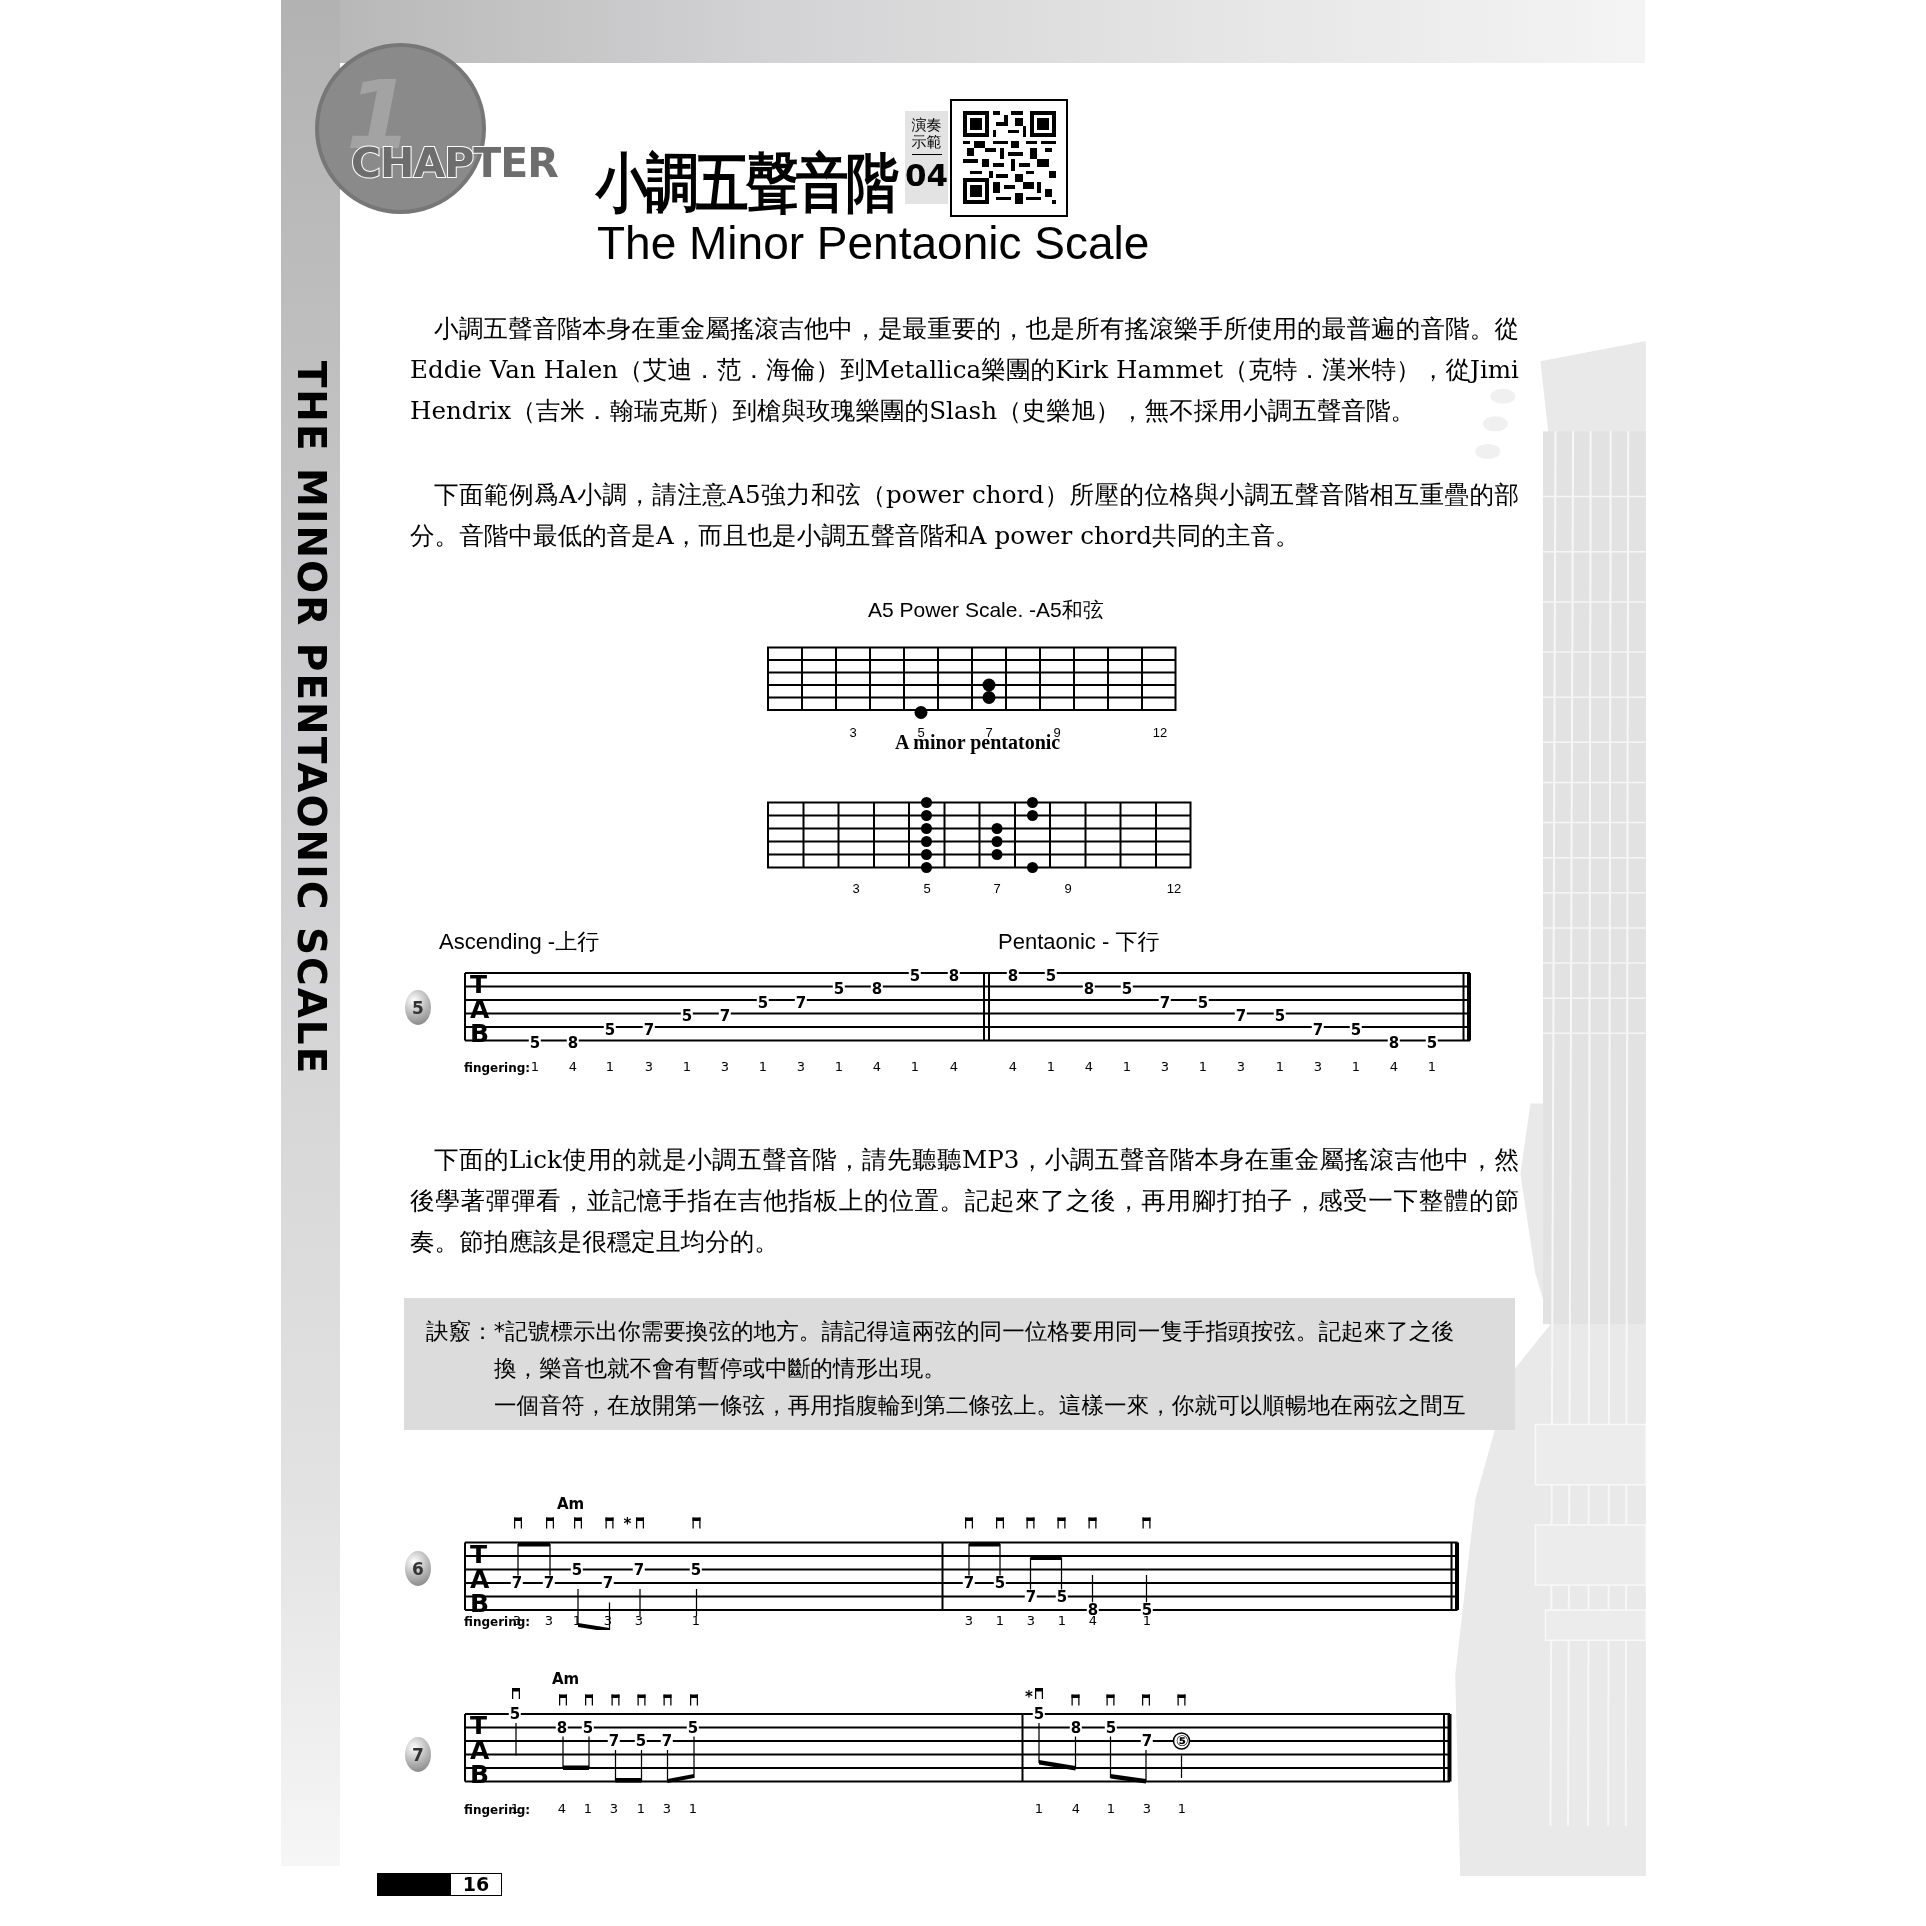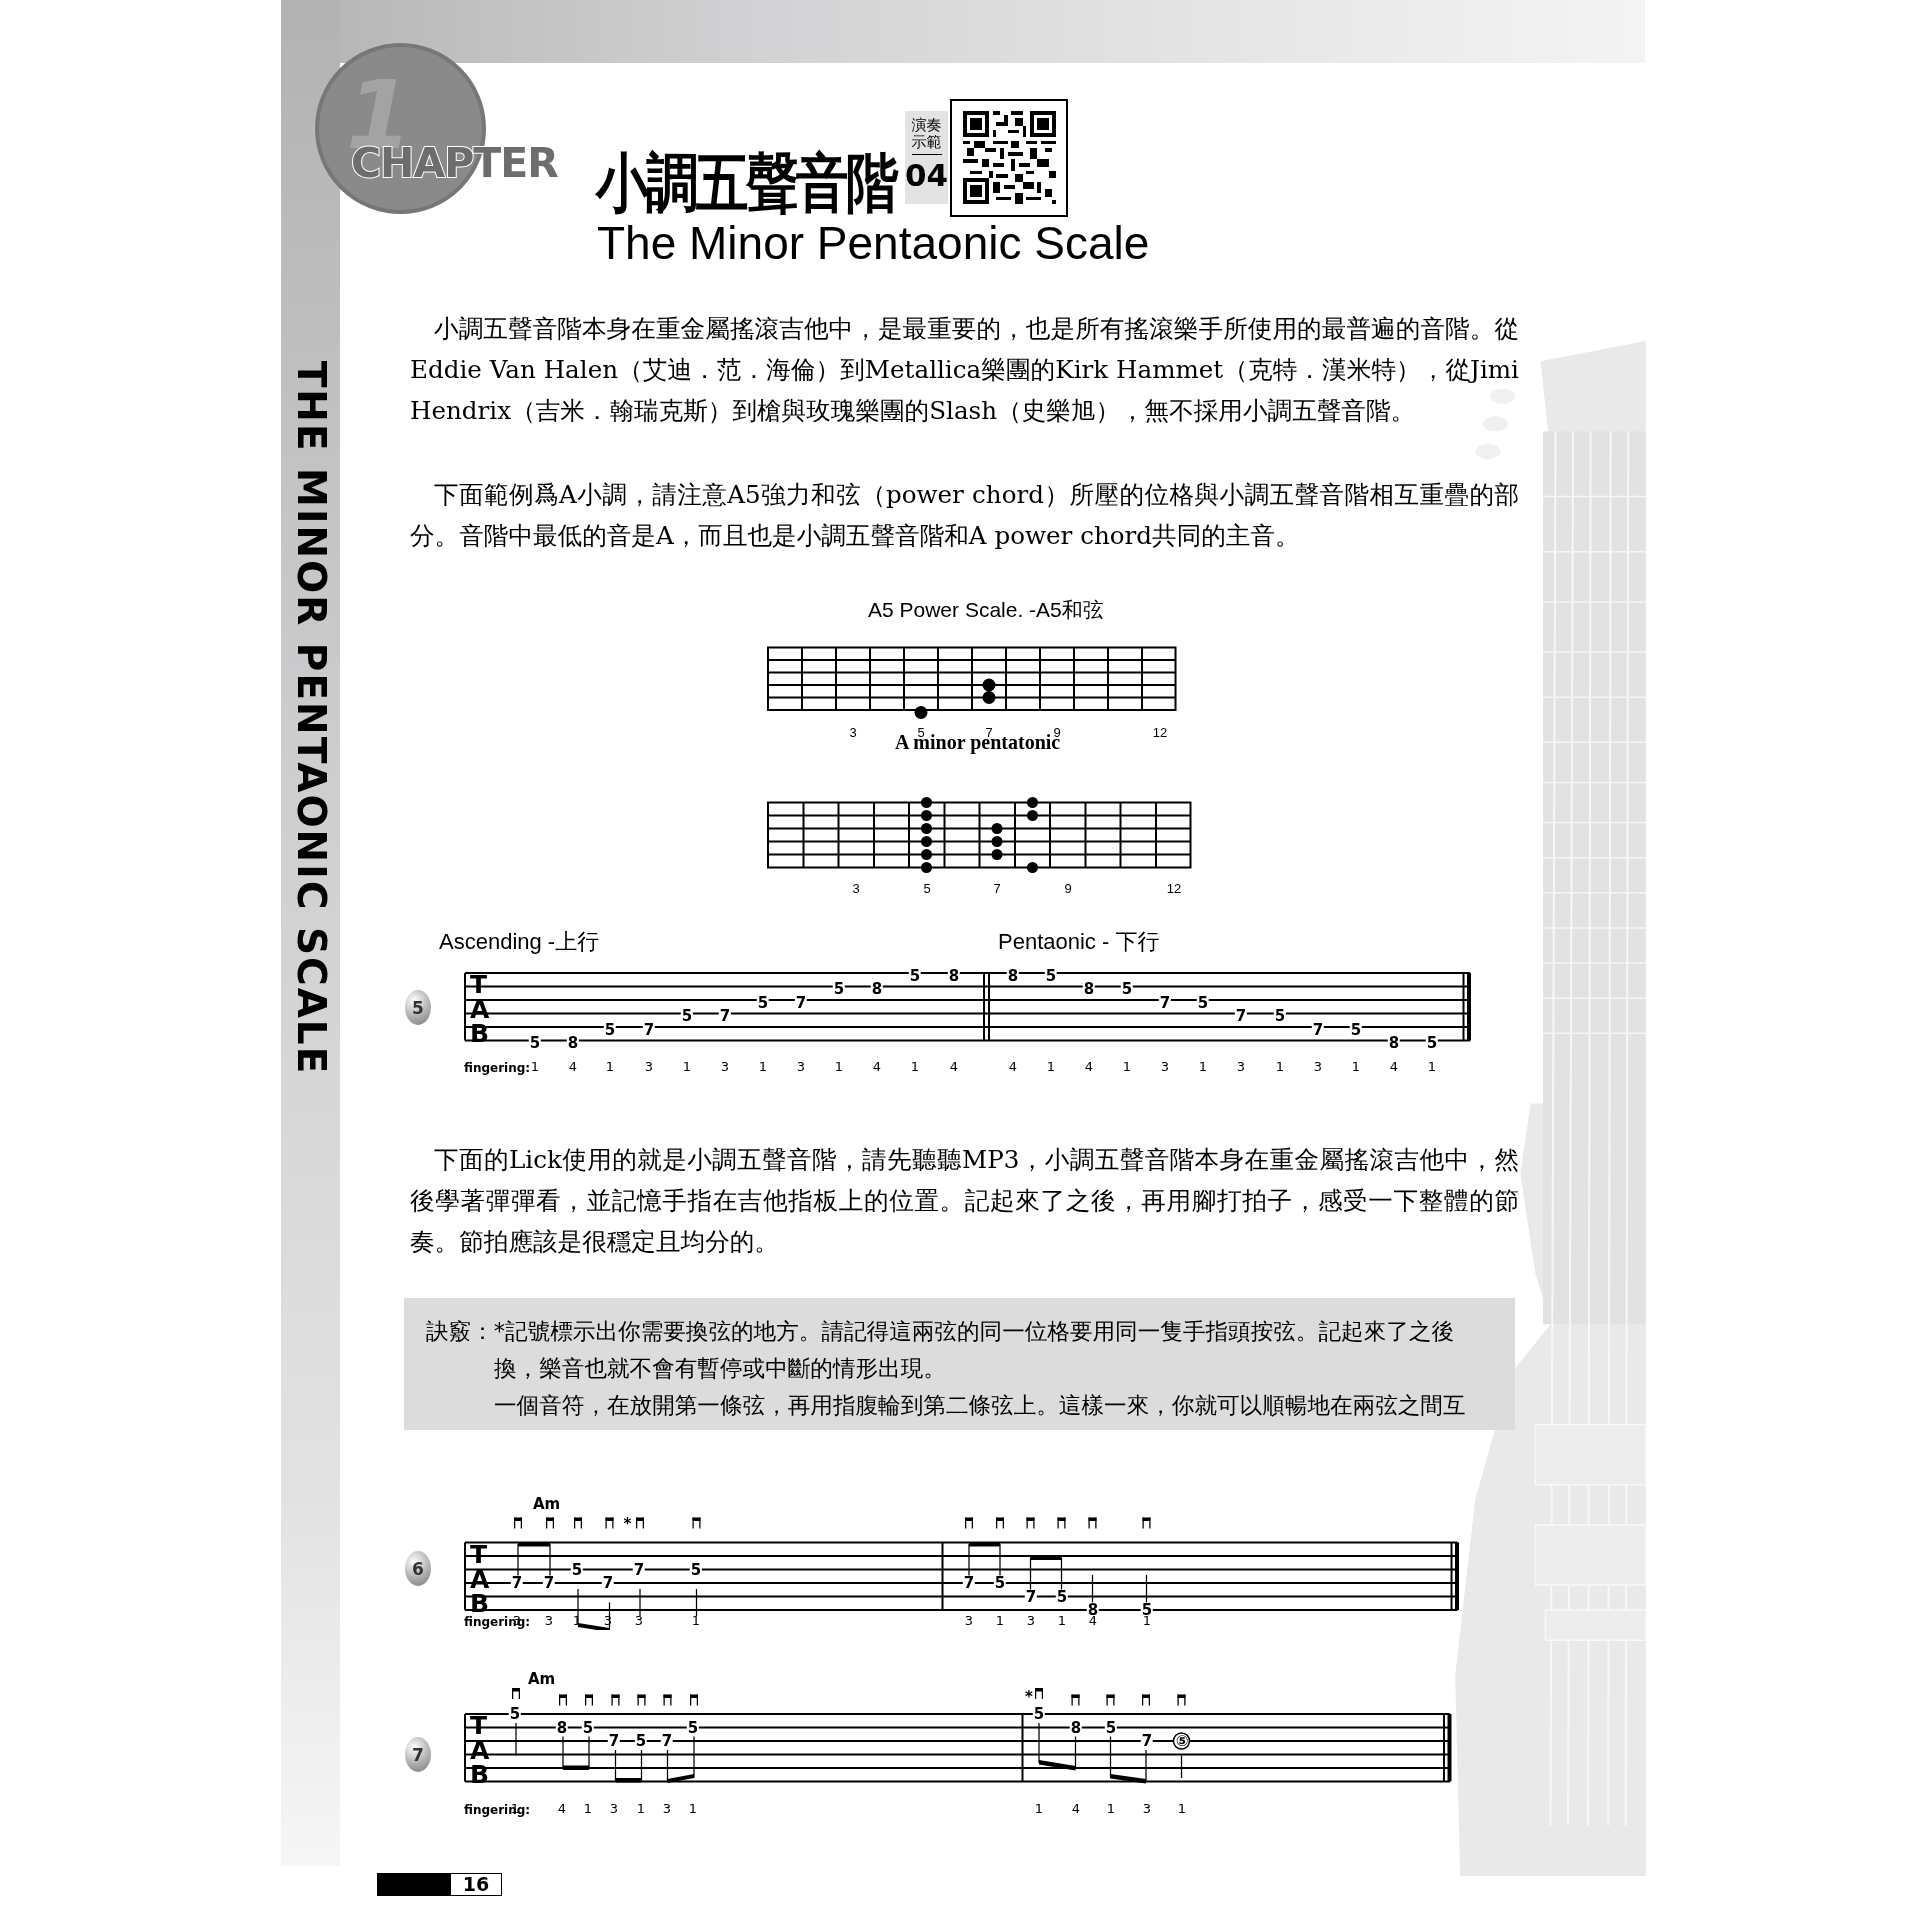--- a/index.html
+++ b/index.html
@@ -23,21 +23,21 @@
   .para{left:410px;width:1109px;font-size:24.6px;line-height:41px;text-align:justify;}
   .indent{text-indent:24px;}
   .diag-title{font-family:"Liberation Sans",sans-serif;font-size:21px;}
   .diag-title-b{font-family:"Liberation Serif",serif;font-weight:bold;font-size:20px;}
   .fret-num{font-family:"Liberation Sans",sans-serif;font-size:13px;position:absolute;transform:translateX(-50%);}
   .section-label{font-family:"Liberation Sans",sans-serif;font-size:22px;}
   .tab-badge{width:26px;height:35px;border-radius:50%;background:radial-gradient(circle at 35% 30%,#fff 0%,#bbb 45%,#777 100%);font-family:"DejaVu Sans",sans-serif;font-weight:bold;font-size:17px;color:#333;display:flex;align-items:center;justify-content:center;}
   .finger-label{font-family:"DejaVu Sans",sans-serif;font-size:12px;font-weight:bold;}
   .finger-num{font-family:"DejaVu Sans",sans-serif;font-size:13px;position:absolute;transform:translateX(-50%);}
   .tab-num{font-family:"DejaVu Sans",sans-serif;font-weight:bold;font-size:15px;position:absolute;transform:translate(-50%,-50%);background:#fff;padding:0 1px;line-height:15px;}
-  .chord-name{font-family:"DejaVu Sans",sans-serif;font-weight:bold;font-size:15px;}
+  .chord-name{font-family:"DejaVu Sans",sans-serif;font-weight:bold;font-size:15px;margin-left:24px;}
   #tip-box{left:404px;top:1298px;width:1111px;height:132px;background:#dcdcdc;}
   #tip-text{left:426px;top:1313px;width:1073px;font-family:"DejaVu Sans",sans-serif;font-size:22.6px;line-height:37px;}
   #tip-text .hang{padding-left:68px;display:block;}
   #page-num-box{left:377px;top:1873px;width:125px;height:23px;border:1px solid #000;box-sizing:border-box;display:flex;}
   #page-num-box .blk{width:73px;background:#000;}
   #page-num{flex:1;text-align:center;font-family:"DejaVu Sans",sans-serif;font-weight:bold;font-size:19px;line-height:21px;}
   #guitar-art{left:1445px;top:321px;width:211px;height:1555px;}
   svg text{font-family:"DejaVu Sans",sans-serif;}
 </style>
 </head>

